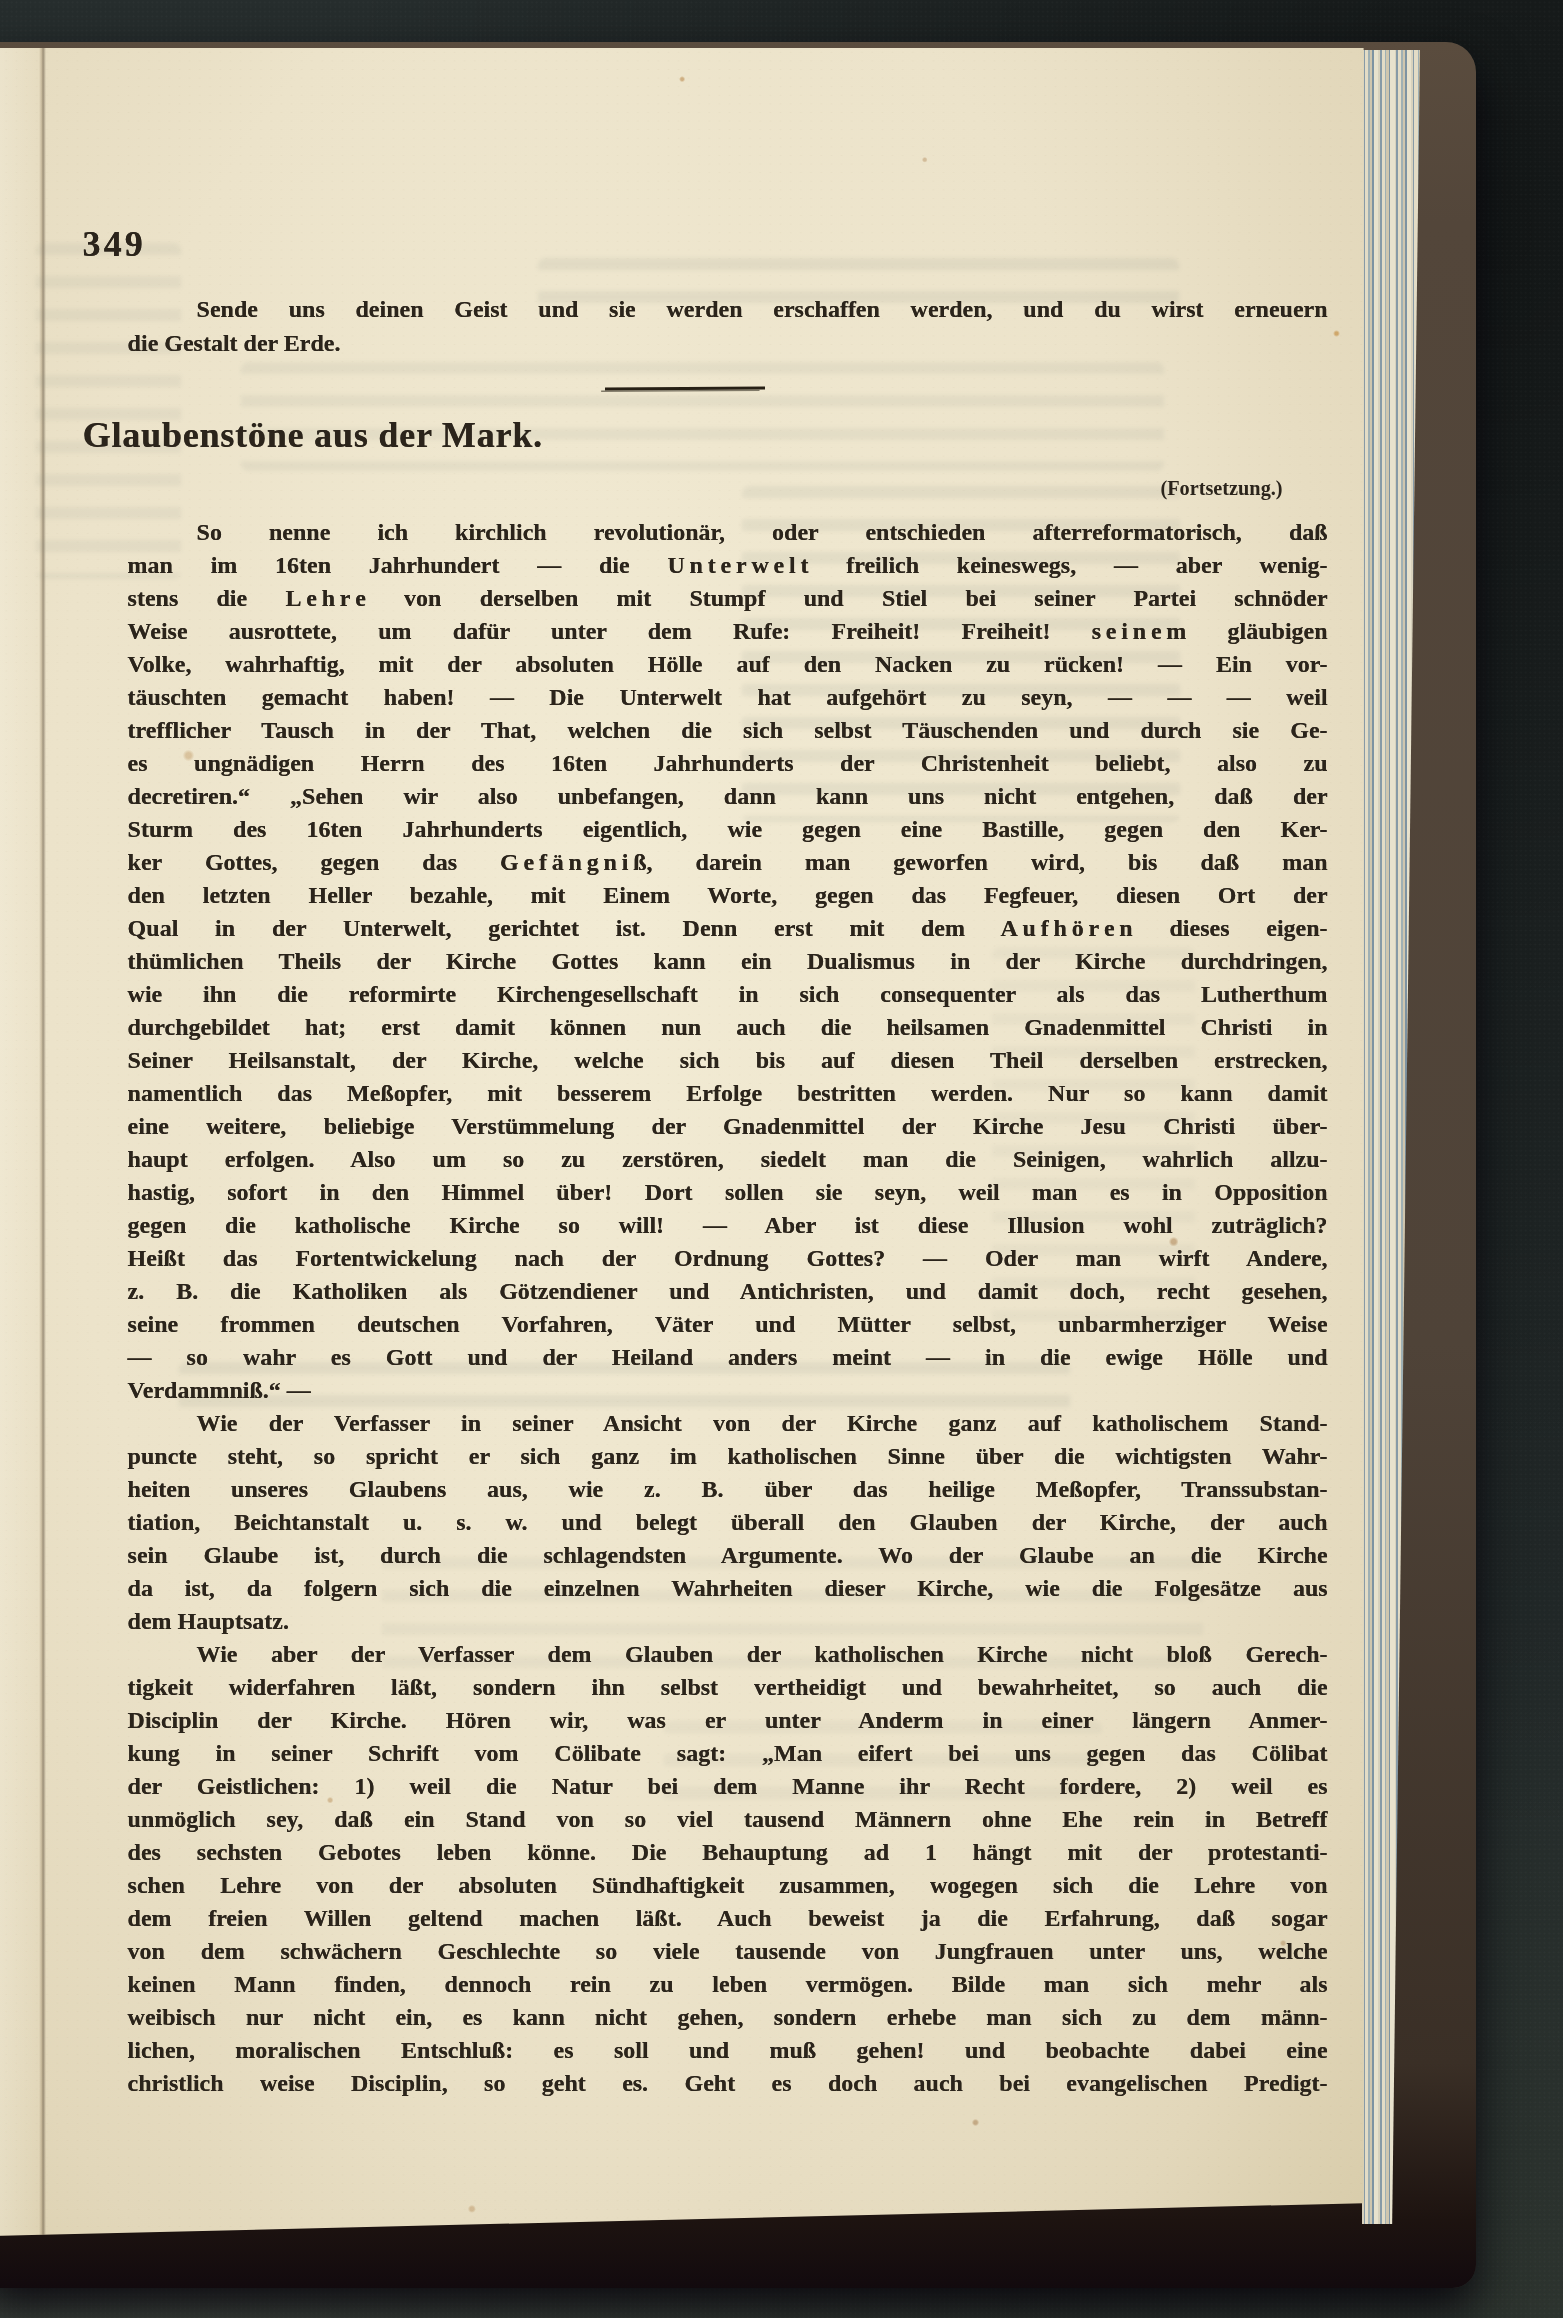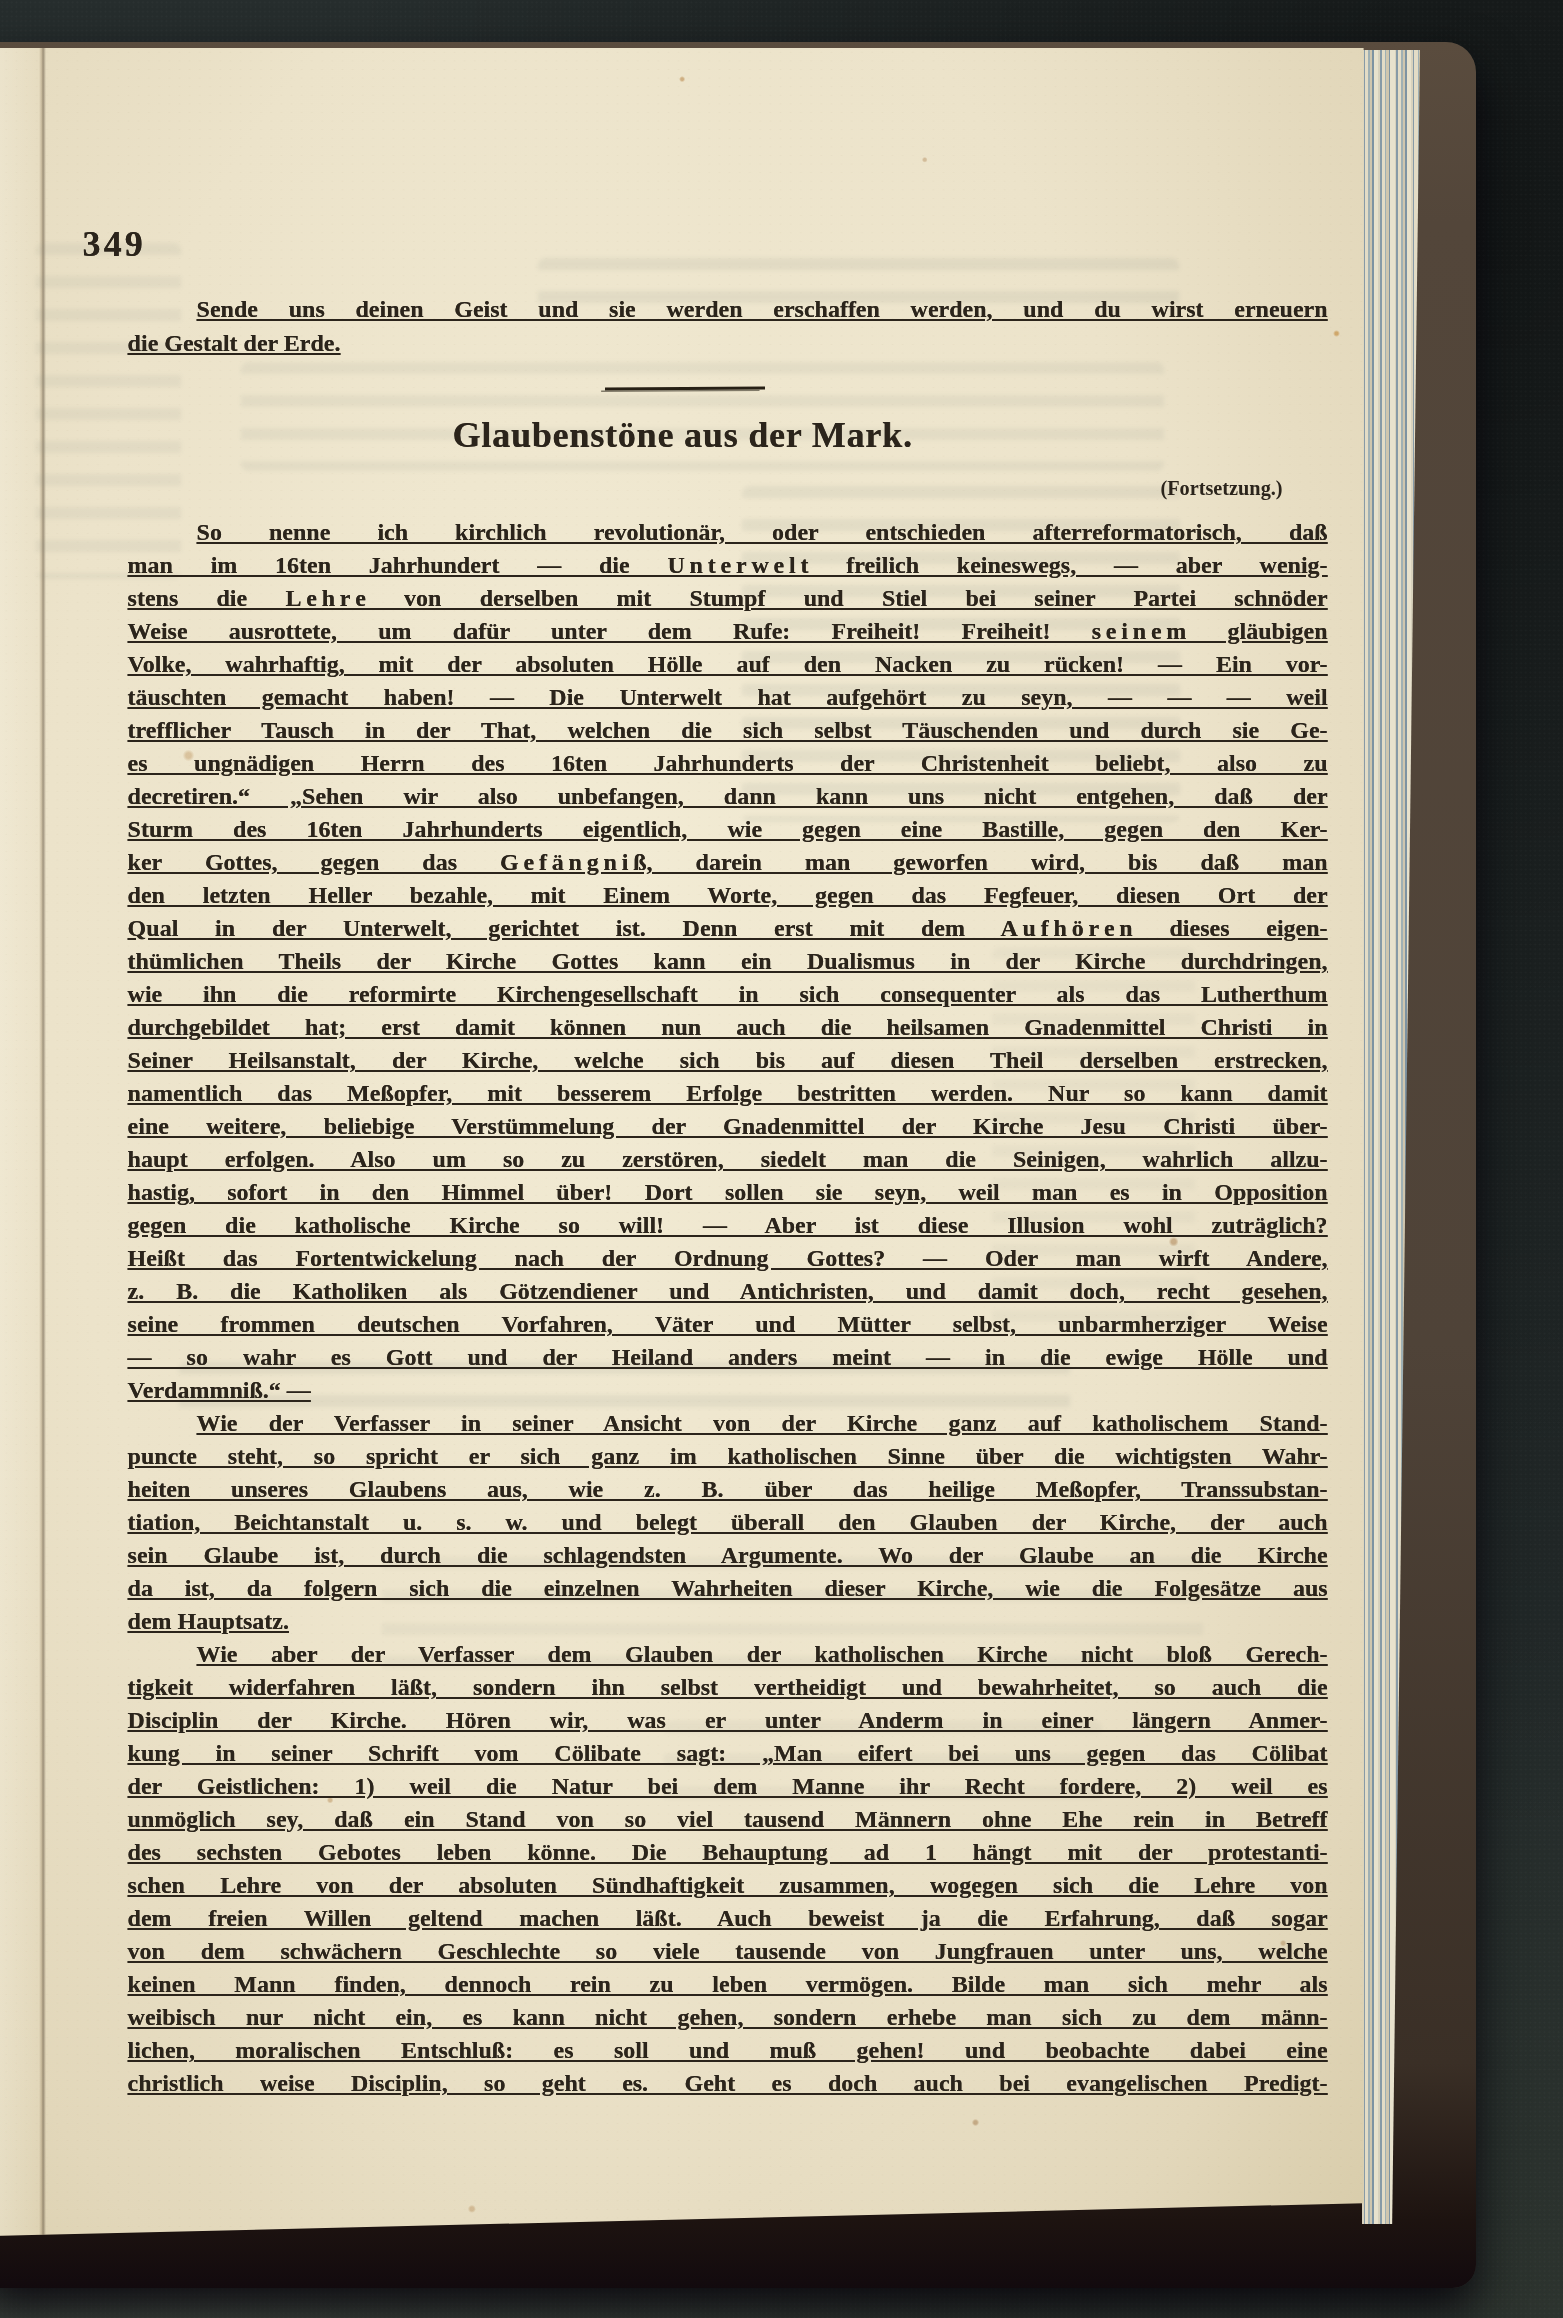--- a/index.html
+++ b/index.html
@@ -63,28 +63,28 @@
   #bleed6{left:391px;top:1509px;width:821px;height:117px;opacity:.32;}
   #bleed7{left:673px;top:1673px;width:438px;height:94px;opacity:.3;}
   #bleed8{left:1001px;top:899px;width:203px;height:391px;opacity:.25;}
   .content{position:absolute;left:137px;top:0;width:1200px;color:var(--ink,#2b241b);font-weight:bold;}
   .page-number{position:absolute;top:175px;left:0;width:100%;text-align:left;
     transform:translateX(-45px);font-size:36px;letter-spacing:3.1px;
     text-shadow:0 0 0.5px rgba(43,36,27,.9);}
   .intro{position:absolute;top:244px;left:0;width:100%;font-size:24px;line-height:34px;}
   .rule{position:absolute;top:339px;left:477px;width:160px;height:3.1px;background:#272015;
     box-shadow:-4.7px 2.3px 0 -0.8px rgba(39,32,21,.55);transform:rotate(-.3deg);}
-  .title{position:absolute;top:366px;left:0;width:100%;text-align:center;
+  .title{position:absolute;top:366px;left:0;width:100%;text-align:left;
     transform:translateX(-45px);font-size:36px;letter-spacing:0.8px;
     text-shadow:0.3px 0.3px 0.4px rgba(43,36,27,.85);}
   .subtitle{position:absolute;top:429px;left:0;width:100%;text-align:right;
     transform:translateX(-45px);font-size:20.3px;}
   .bodytext{position:absolute;top:468px;left:0;width:100%;font-size:24px;line-height:33px;}
   .line{text-align:justify;text-align-last:justify;white-space:nowrap;
-    text-shadow:0 0 0.4px rgba(43,36,27,.8);text-decoration:underline;}
+    text-shadow:0 0 0.4px rgba(43,36,27,.8);}
   .line.endline{text-align-last:left;}
   .line.indent{text-indent:69px;}
   .intro .line{white-space:nowrap;}
 </style>
 </head>
 <body>
 
 <div class="backdrop"></div>
 <div class="cover"></div>
 <div class="stack"></div>

